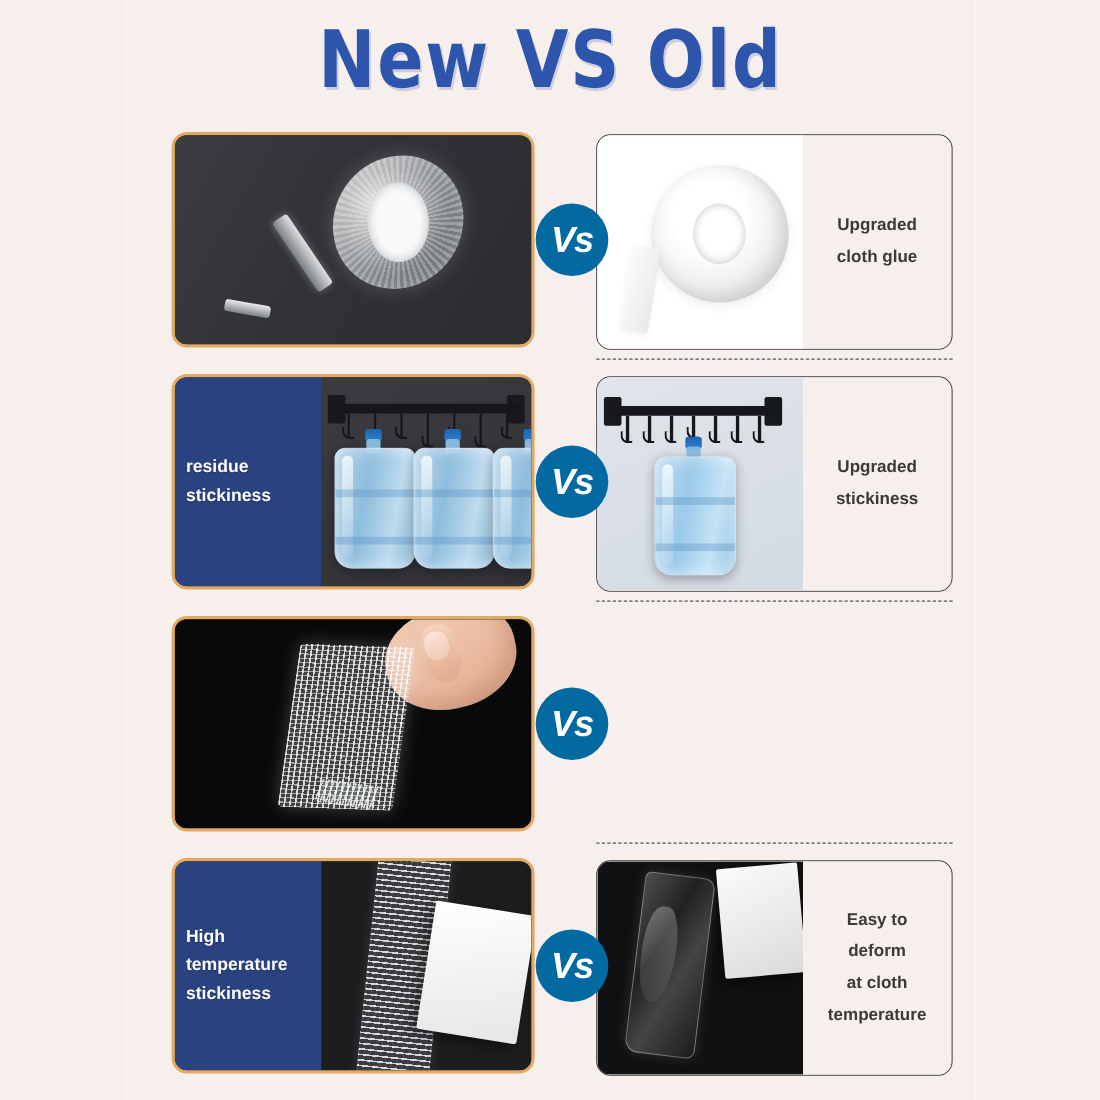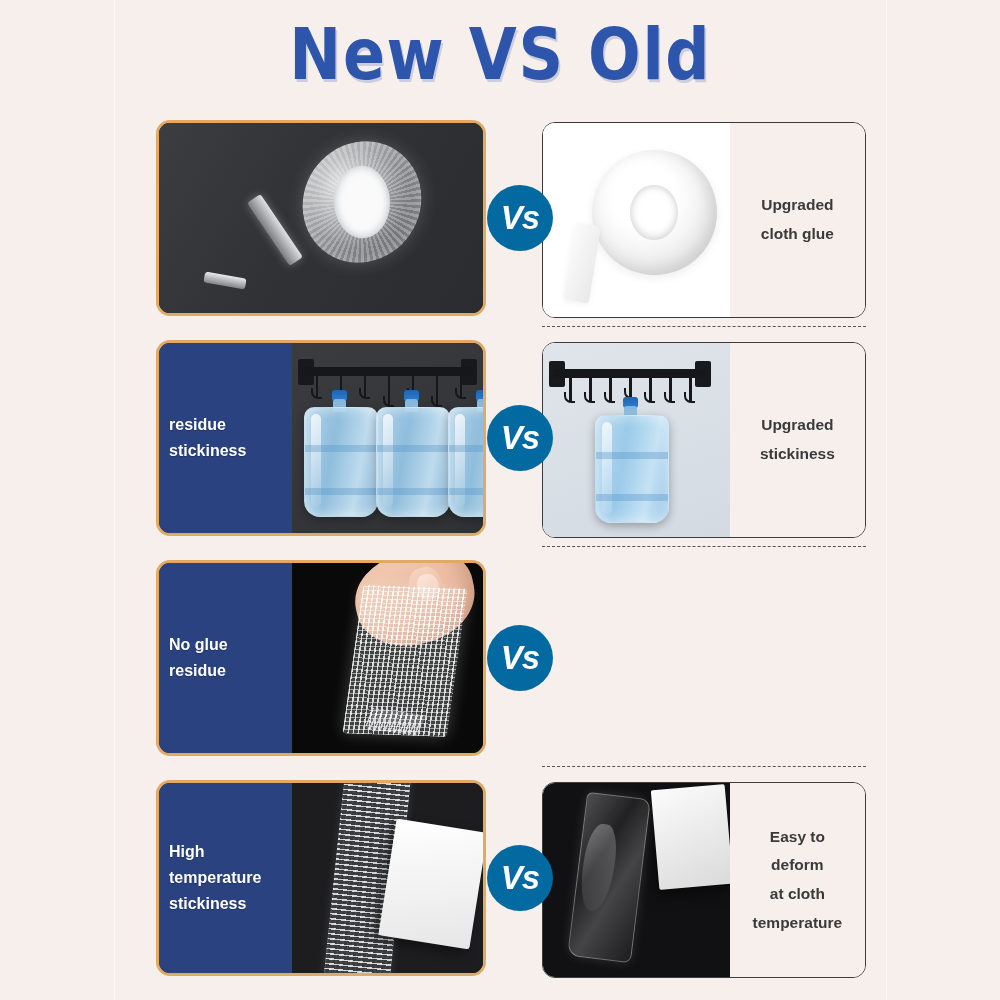--- a/index.html
+++ b/index.html
@@ -364,26 +364,20 @@
             <div>Upgraded</div>
             <div>stickiness</div>
           </div>
         </div>
       </div>
       <div class="divider" style="top:218px;"></div>
     </div>
 
     <div class="row">
       <div class="card-new">
-        <div class="new-label">
-          <div class="new-label-text">
-            <div>No glue</div>
-            <div>residue</div>
-          </div>
-        </div>
         <div class="new-photo">
           <div class="ph r3n">
             <div class="hand"></div>
             <div class="finger" style="right:20%;top:2%;width:34px;height:54px;transform:rotate(-16deg);"></div>
             <div class="nail" style="right:23%;top:6%;width:22px;height:26px;transform:rotate(-16deg);"></div>
             <div class="mesh"></div>
             <div class="meshfoot"></div>
           </div>
         </div>
       </div>

